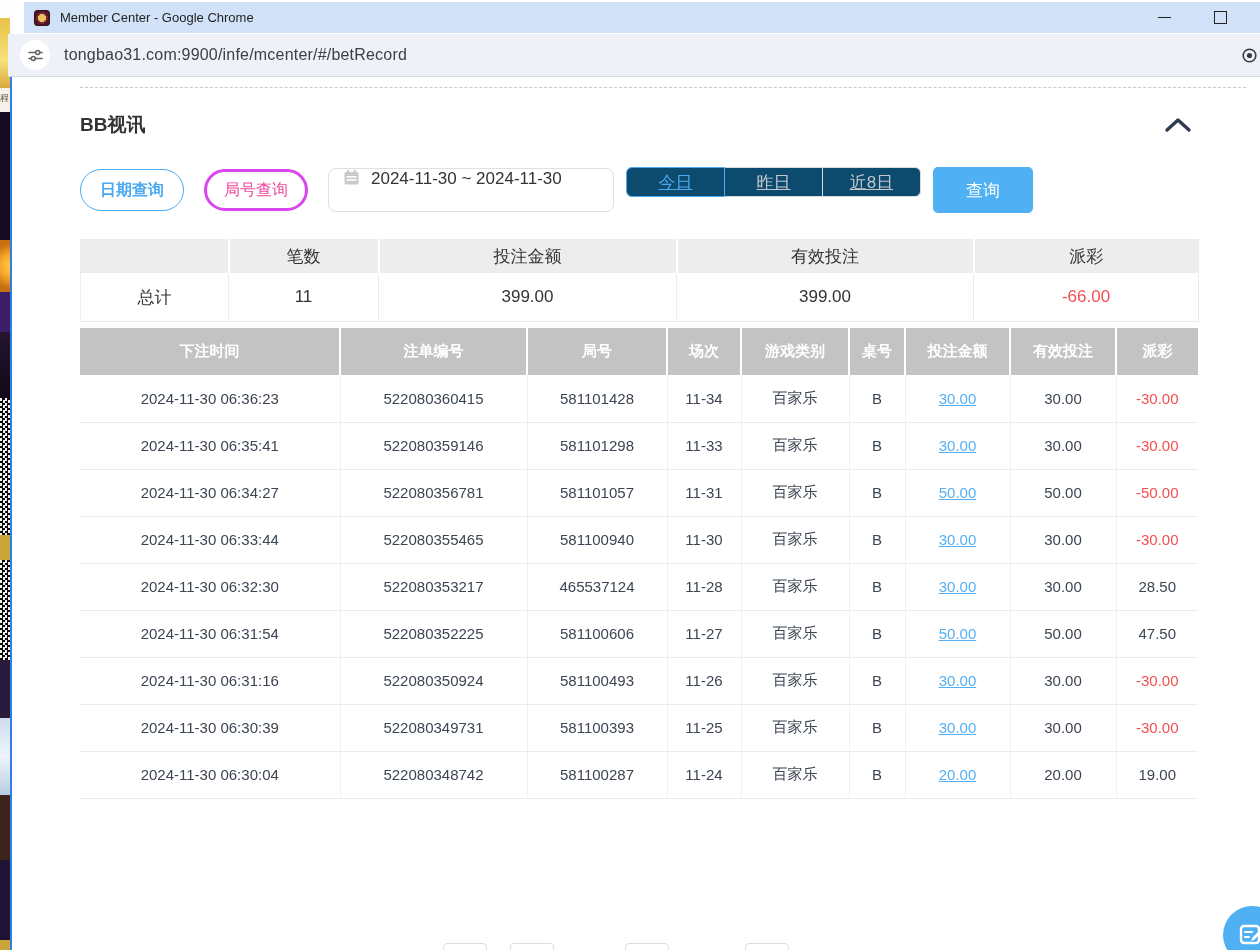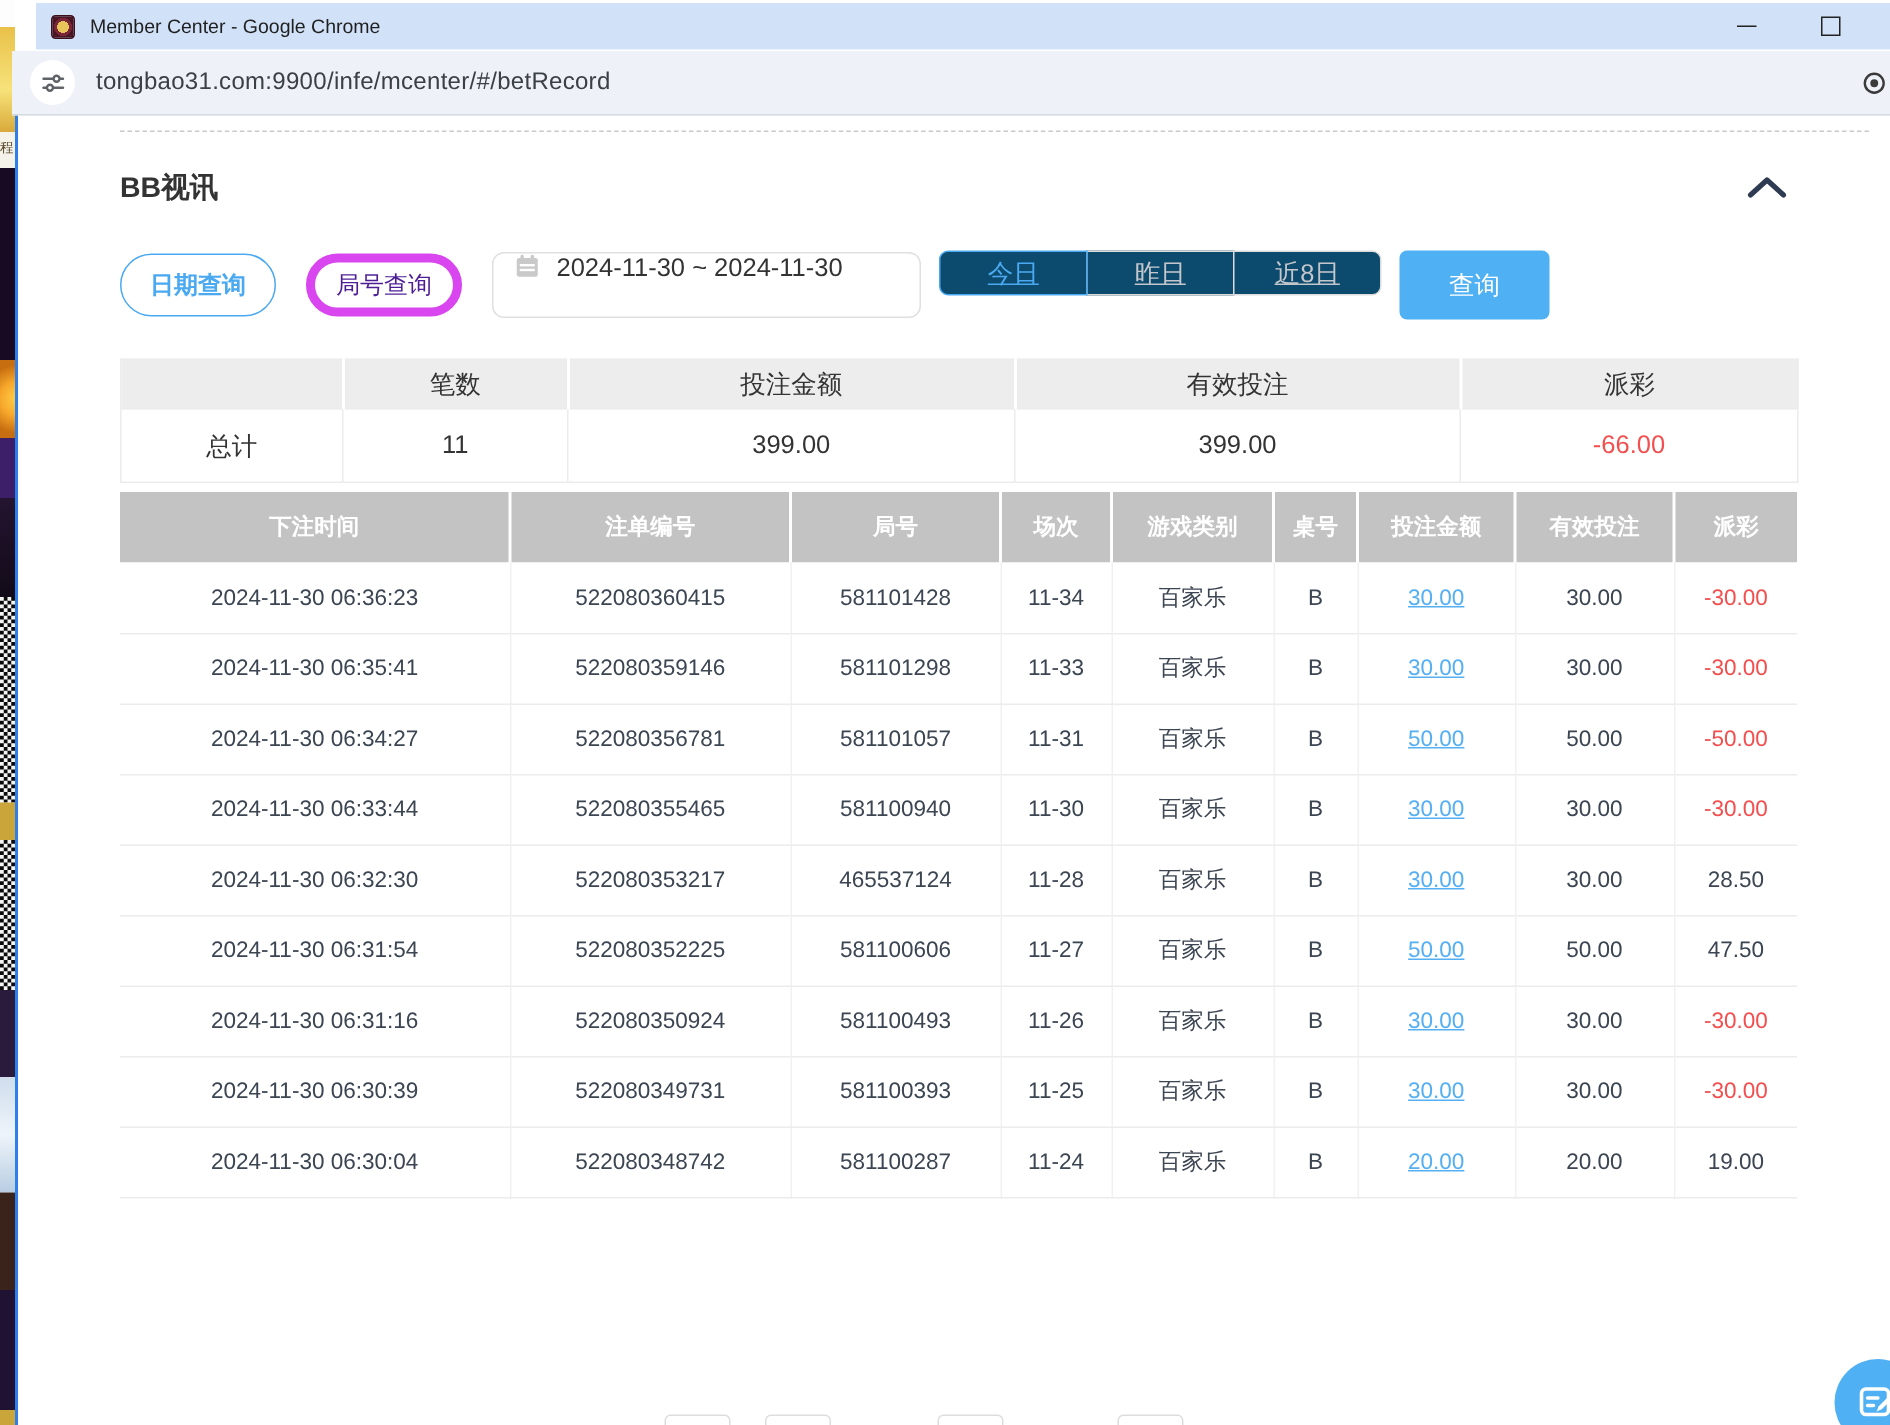--- a/index.html
+++ b/index.html
@@ -68,21 +68,21 @@
   .dashed-divider { margin-top:11px; margin-left:68px; width:1166px; border-top:1px dashed #c9c9c9; }
 
   .panel-head { display:flex; justify-content:space-between; align-items:center; margin-top:22px; padding-right:6px; height:30px; }
   .panel-title { font-size:19px; font-weight:bold; color:#333; }
   .chevron { width:28px; height:16px; cursor:pointer; }
 
   .filter-row { display:flex; align-items:center; margin-top:27px; height:46px; }
   .btn { cursor:pointer; background:#fff; }
   .btn-pill {
     width:104px; height:42px; border-radius:21px; font-size:16px;
-    border:6px solid #d946ef; color:#4c1d95; font-family:inherit;
+    border:3px solid #d946ef; color:#ec4899; font-family:inherit;
   }
   .btn-pill.active { border:1px solid var(--accent,#4aa9f0); color:var(--accent,#4aa9f0); font-weight:bold; }
   .gap20 { margin-left:20px; }
   .date-input {
     margin-left:20px; width:286px; height:44px; border:1px solid #e0e0e0; border-radius:8px;
     display:flex; align-items:flex-start; padding-left:14px; cursor:pointer; background:#fff;
   }
   .date-input .date-text { font-size:17px; color:#333; margin-left:11px; }
   .segmented { display:flex; margin-left:12px; height:46px; }
   .seg-btn {

